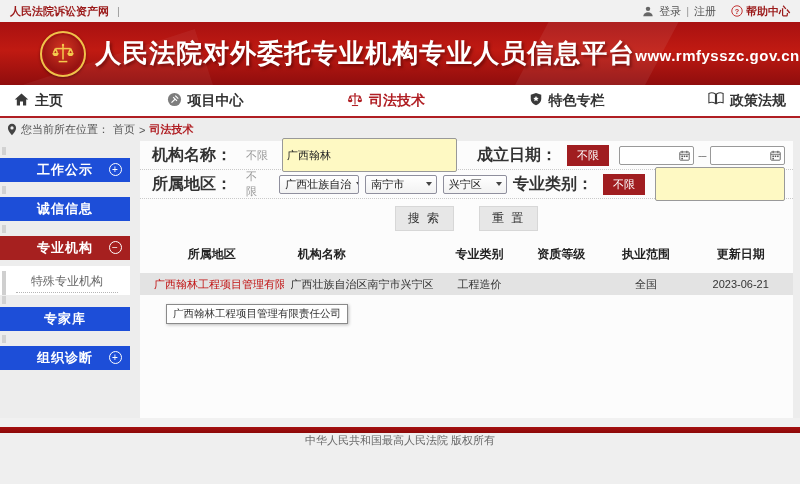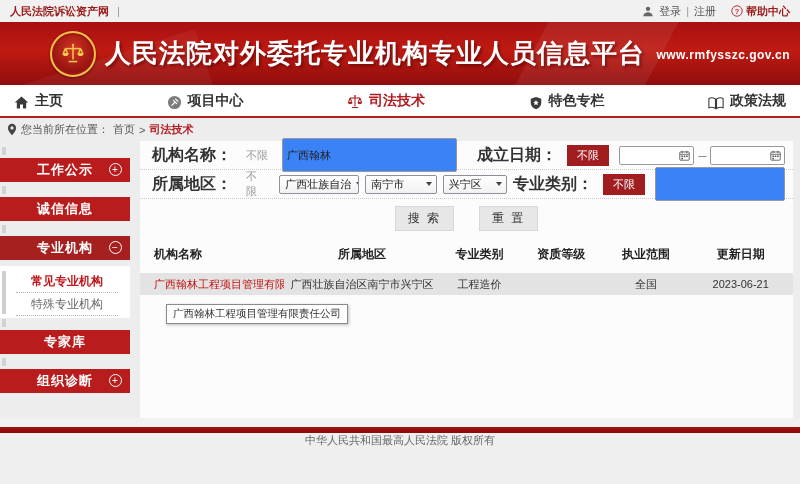--- a/index.html
+++ b/index.html
@@ -18,52 +18,52 @@
   .topbar-right .grp { display:flex; align-items:center; gap:3px; margin-left:10px; }
 
   
   .banner { position:relative; height:63px; background:linear-gradient(180deg,#a81111 0%,#c01a12 45%,#8f0d0d 100%); display:flex; align-items:center; padding:0 8px 0 50px; overflow:hidden;justify-content:center; }
   .banner::before { content:""; position:absolute; right:148px; top:-25px; width:130px; height:150px; background:rgba(255,255,255,0.07); transform:skewX(-28deg); }
   .banner::after { content:""; position:absolute; left:30px; bottom:-40px; width:180px; height:70px; background:rgba(255,255,255,0.05); transform:rotate(-18deg); }
   .emblem { flex:none; width:46px; height:46px; border-radius:50%; border:2px solid #f0c24a; background:radial-gradient(circle at 50% 38%, #d43522, #8e0f0f 75%); box-shadow:0 0 0 2px #a31414 inset, 0 1px 3px rgba(0,0,0,.4); display:flex; align-items:center; justify-content:center; z-index:1; }
   .banner-title { color:#fff; font-size:26px; font-weight:bold; letter-spacing:1px; margin-left:9px; white-space:nowrap; text-shadow:2px 2px 3px rgba(70,0,0,.55); z-index:1; }
   .banner-right { margin-left:auto; color:#fff; z-index:1; padding-right:2px; }
   .slogan { font-size:13px; font-weight:bold; letter-spacing:2px; padding-bottom:3px; border-bottom:2px solid #fff; white-space:nowrap; }
-  .site-url { font-size:12px; font-weight:bold; margin-top:3px; letter-spacing:.5px; }
+  .site-url { font-size:15px; font-weight:bold; margin-top:3px; letter-spacing:.5px; }
 
   
   .nav { height:33px; background:#fff; border-bottom:2px solid #b01e23; display:flex; align-items:center; justify-content:space-between; padding:0 14px; }
-  .nav-item { display:flex; align-items:flex-end; gap:6px; font-size:14px; font-weight:bold; color:#333; cursor:pointer; }
+  .nav-item { display:flex; align-items:flex-start; gap:6px; font-size:14px; font-weight:bold; color:#333; cursor:pointer; }
   .nav-item.active { color:#b01e23; }
 
   
   .breadcrumb { height:23px; display:flex; align-items:center; gap:4px; font-size:11px; color:#555; padding:0 7px; background:#ededed; }
   .bc-link { color:#555; text-decoration:none; cursor:pointer; }
   .bc-cur { color:#b01e23; font-weight:bold; }
 
   
   .main { height:277px; display:flex; }
   .sidebar { width:130px; flex:none; padding-top:17px; }
-  .side-item { position:relative; height:24px; line-height:24px; margin-bottom:15px; background:#b91c1c; color:#fff; font-size:13px; font-weight:bold; text-align:center; letter-spacing:1px; cursor:pointer; }
+  .side-item { position:relative; height:24px; line-height:24px; margin-bottom:15px; background:#1d4ed8; color:#fff; font-size:13px; font-weight:bold; text-align:center; letter-spacing:1px; cursor:pointer; }
   .side-item::before { content:""; position:absolute; left:2px; top:-11px; width:4px; height:8px; background:#d2d2d2; }
   .side-item.active { background:#a6201f; }
   .toggle { position:absolute; right:8px; top:5px; width:13px; height:13px; border:1px solid #fff; border-radius:50%; font-size:10px; line-height:11px; font-weight:normal; text-align:center; }
   .submenu { position:relative; background:#fff; margin:-9px 0 12px 0; padding:4px 12px 2px 16px; }
   .submenu::before { content:""; position:absolute; left:2px; top:5px; width:4px; height:82%; background:#cfcfcf; }
   .submenu-item { height:23px; line-height:23px; text-align:center; font-size:12px; color:#666; border-bottom:1px dotted #b5b5b5; cursor:pointer; }
   .submenu-item.active { color:#c0191c; font-weight:bold; }
 
   .content { position:relative; width:653px; margin-left:10px; background:#fcfcfc; font-size:11px; }
 
   
   .f-row { display:flex; align-items:center; height:29px; padding:0 8px 0 12px; border-bottom:1px dotted #c9c9c9; }
   .f-label { font-size:16px; font-weight:bold; color:#333; white-space:nowrap; }
   .gray-opt { color:#999; margin:0 14px; cursor:pointer; }
   .redbtn { background:#a01d20; color:#fff; font-size:11px; padding:3px 10px; margin:0 0 0 10px; cursor:pointer; white-space:nowrap; }
-  .txt-input { height:19px; border:1px solid #999; border-radius:2px; background:#3b82f6; font-size:11px; padding:16px 4px; font-family:Liberation Serif, serif; color:#222; }
+  .txt-input { height:19px; border:1px solid #999; border-radius:2px; background:#fef9c3; font-size:11px; padding:16px 4px; font-family:Liberation Serif, serif; color:#222; }
   .org-input { width:175px; }
   .cat-input { width:130px; margin-left:10px; }
   .right-grp { margin-left:auto; display:flex; align-items:center; }
   .sel { display:flex; align-items:center; justify-content:space-between; height:19px; border:1px solid #8f8f9d; border-radius:2px; background:linear-gradient(#fff,#f2f2f2); padding:0 4px 0 5px; margin-right:6px; cursor:pointer; color:#222; white-space:nowrap; overflow:hidden; }
   .sel .arrow { flex:none; width:0; height:0; border-left:3.5px solid transparent; border-right:3.5px solid transparent; border-top:4.5px solid #444; margin-left:5px; }
   .sel-prov { width:90px; } .sel-city { width:80px; } .sel-dist { width:72px; }
   .datebox { display:flex; align-items:center; width:75px; height:19px; border:1px solid #999; border-radius:2px; background:#fff; padding:0 3px; margin-left:10px; }
   .datebox input { flex:1; min-width:0; border:none; outline:none; background:transparent; font-size:11px; }
   .date-sep { color:#777; margin-left:4px; letter-spacing:-1px; }
   .date2 { margin-left:4px; }
@@ -216,21 +216,20 @@
         <span class="toggle">+</span>
       </div>
       <div class="side-item">
         <span>诚信信息</span>
       </div>
       <div class="side-item active">
         <span>专业机构</span>
         <span class="toggle">−</span>
       </div>
       <div class="submenu">
-        <div class="submenu-item active">常见专业机构</div>
         <div class="submenu-item">特殊专业机构</div>
       </div>
       <div class="side-item">
         <span>专家库</span>
       </div>
       <div class="side-item">
         <span>组织诊断</span>
         <span class="toggle">+</span>
       </div>
     </div>
@@ -301,22 +300,22 @@
       </div>
 
       
       <div class="btn-row">
         <span class="gbtn">搜 索</span>
         <span class="gbtn">重 置</span>
       </div>
 
       
       <div class="tgrid thead">
+        <div class="c">所属地区</div>
         <div class="c c0">机构名称</div>
-        <div class="c">所属地区</div>
         <div class="c">专业类别</div>
         <div class="c">资质等级</div>
         <div class="c">执业范围</div>
         <div class="c">更新日期</div>
       </div>
 
       
       <div class="tgrid trow">
         <div class="c c0">广西翰林工程项目管理有限责任...</div>
         <div class="c">广西壮族自治区南宁市兴宁区</div>

